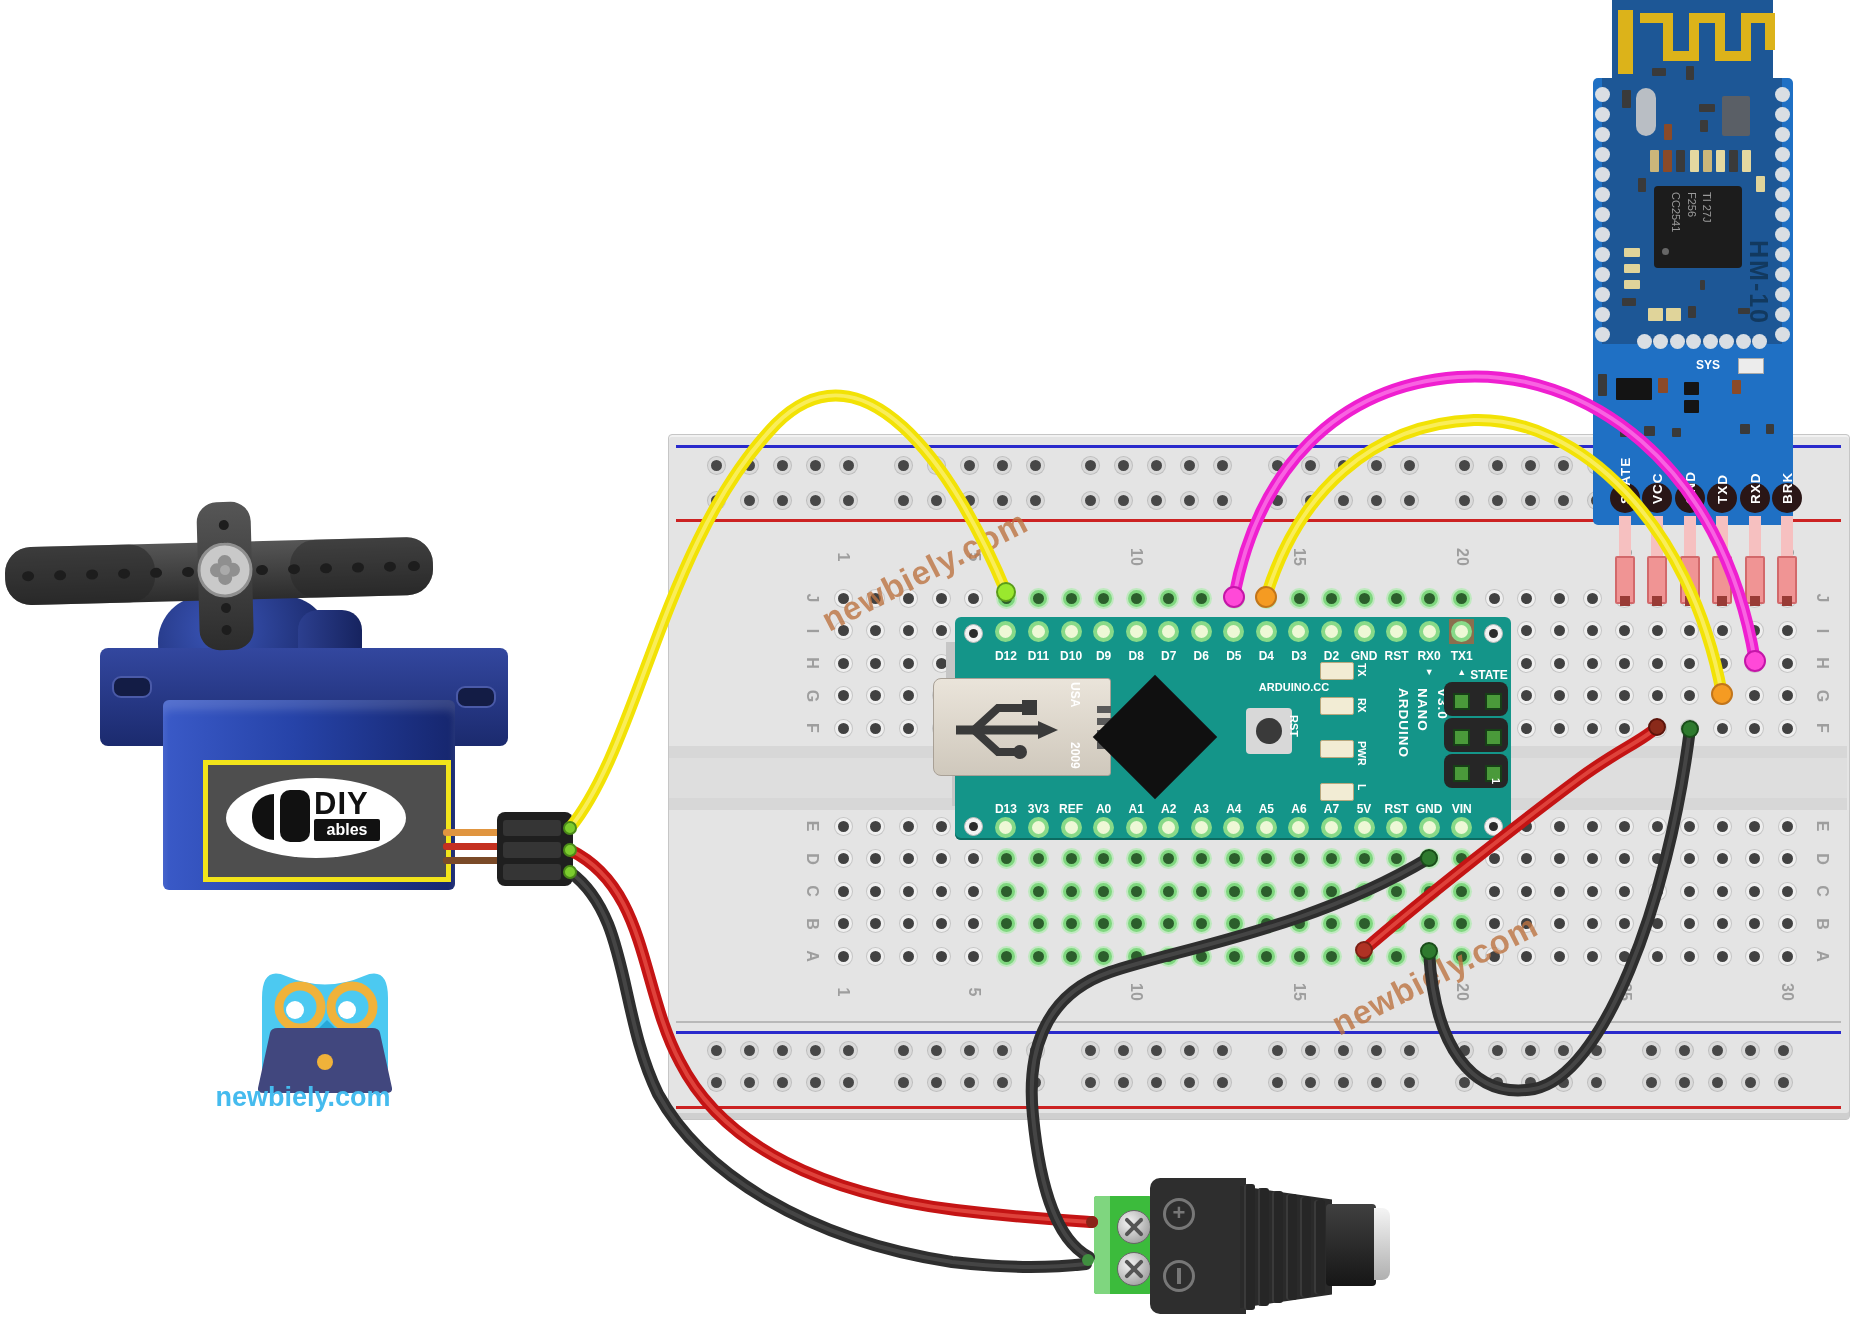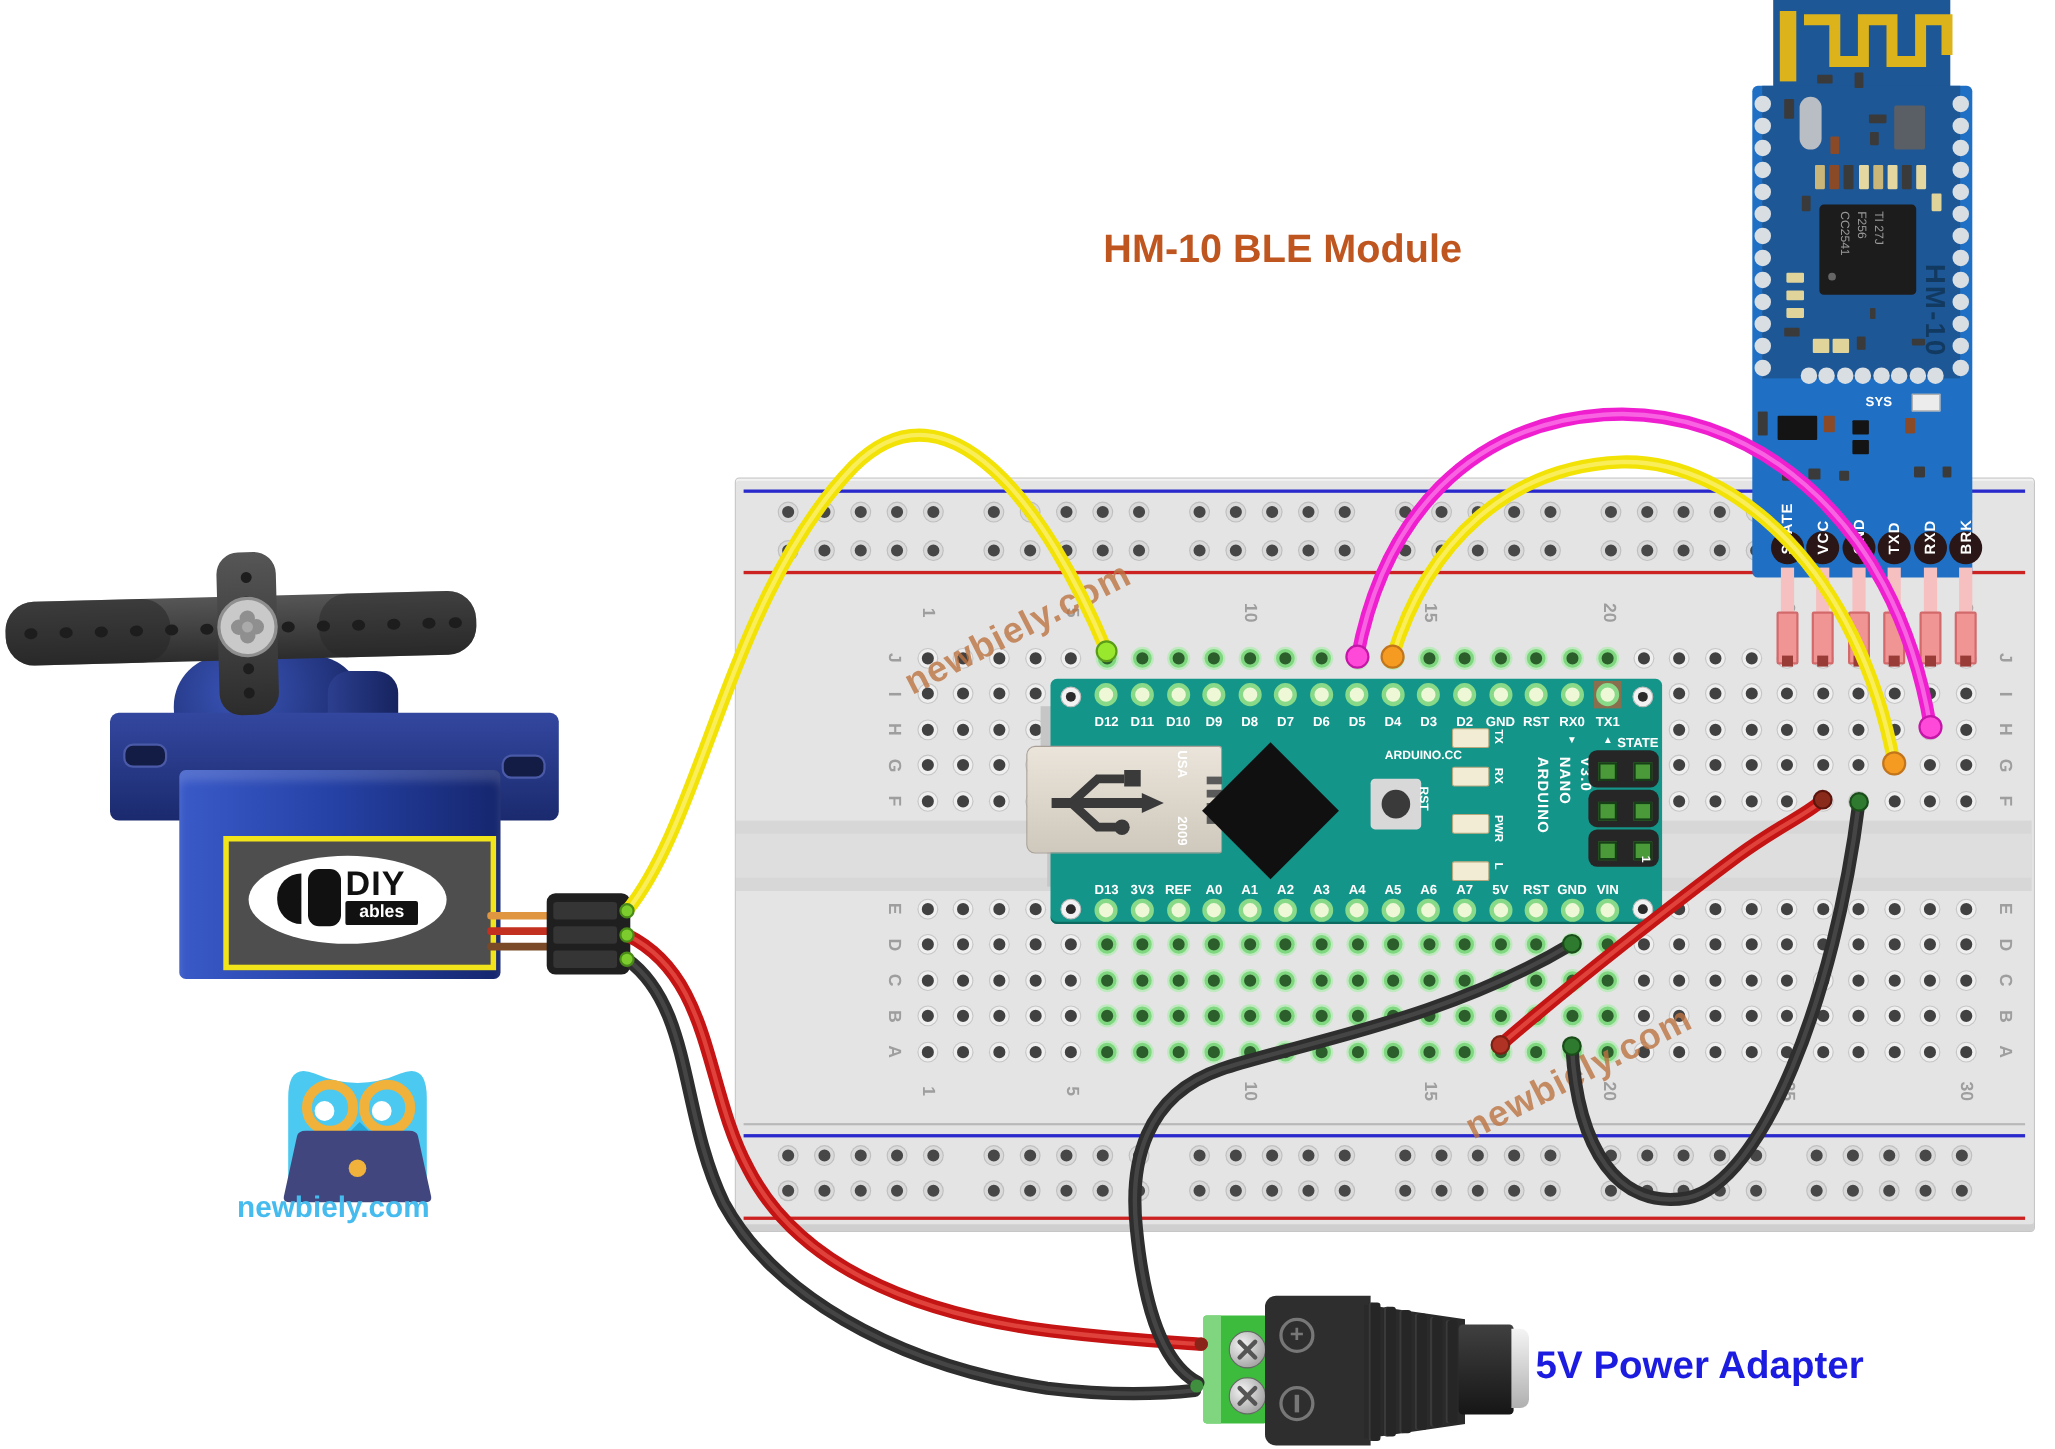--- a/index.html
+++ b/index.html
@@ -839,22 +839,20 @@
         <circle cx="107" cy="60" r="9" fill="#fff"></circle>
       <circle cx="60" cy="57" r="21" fill="none" stroke="#f0b23a" stroke-width="9"></circle>
       <circle cx="112" cy="57" r="21" fill="none" stroke="#f0b23a" stroke-width="9"></circle>
       <rect x="82" y="72" width="11" height="11" fill="#28a8d8" transform="rotate(45 87 77)"></rect>
       <path d="M 18 138 L 30 83 Q 31 78 38 78 L 132 78 Q 139 78 140 83 L 152 138 Q 153 143 146 143 L 24 143 Q 17 143 18 138 Z" fill="#41477e"></path>
       <circle cx="85" cy="112" r="8" fill="#f0b23a"></circle>
     </svg>
     <div id="site-label">newbiely.com</div>
   </div>
 
-  <div id="hm10-title">HM-10 BLE Module</div>
-  <div id="adapter-title">5V Power Adapter</div>
 
   <svg class="overlay" style="left:0;top:0;" width="1868" height="1317" viewBox="0 0 1868 1317">
     <g fill="none" stroke-linecap="round">
 
       <path d="M 570 850 C 648 888 640 988 680 1062 C 724 1148 826 1194 956 1210 C 1022 1218 1062 1220 1092 1222" stroke="#c41414" stroke-width="12"></path>
       <path d="M 570 850 C 648 888 640 988 680 1062 C 724 1148 826 1194 956 1210 C 1022 1218 1062 1220 1092 1222" stroke="#ff7a6a" stroke-width="4" opacity=".45"></path>
       <path d="M 570 872 C 630 916 618 1012 658 1094 C 702 1174 808 1240 952 1262 C 1010 1269 1050 1268 1086 1264" stroke="#2e2e2e" stroke-width="12"></path>
       <path d="M 570 872 C 630 916 618 1012 658 1094 C 702 1174 808 1240 952 1262 C 1010 1269 1050 1268 1086 1264" stroke="#6a6a6a" stroke-width="4" opacity=".4"></path>
 
       <path d="M 1429 858 C 1312 928 1182 948 1110 972 C 1040 996 1027 1058 1033 1116 C 1039 1178 1053 1238 1089 1257" stroke="#2e2e2e" stroke-width="12"></path>

